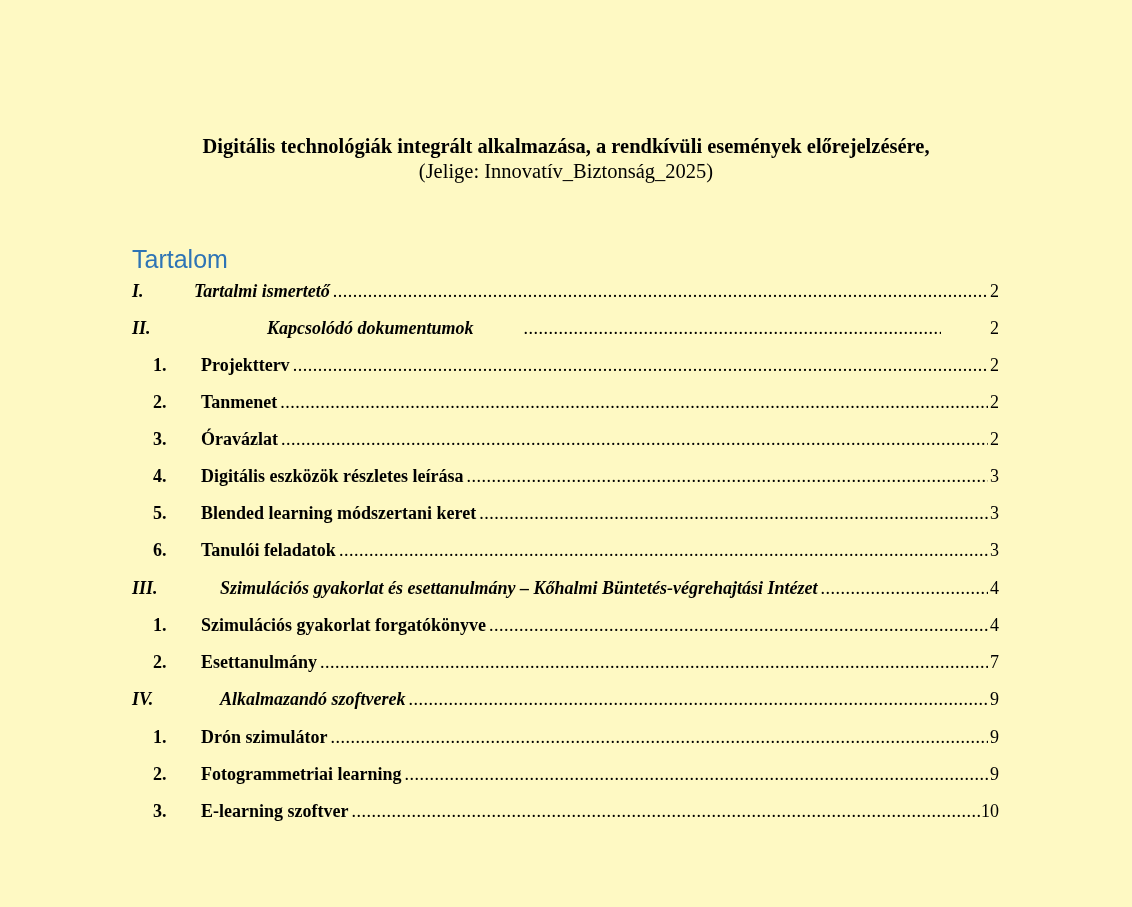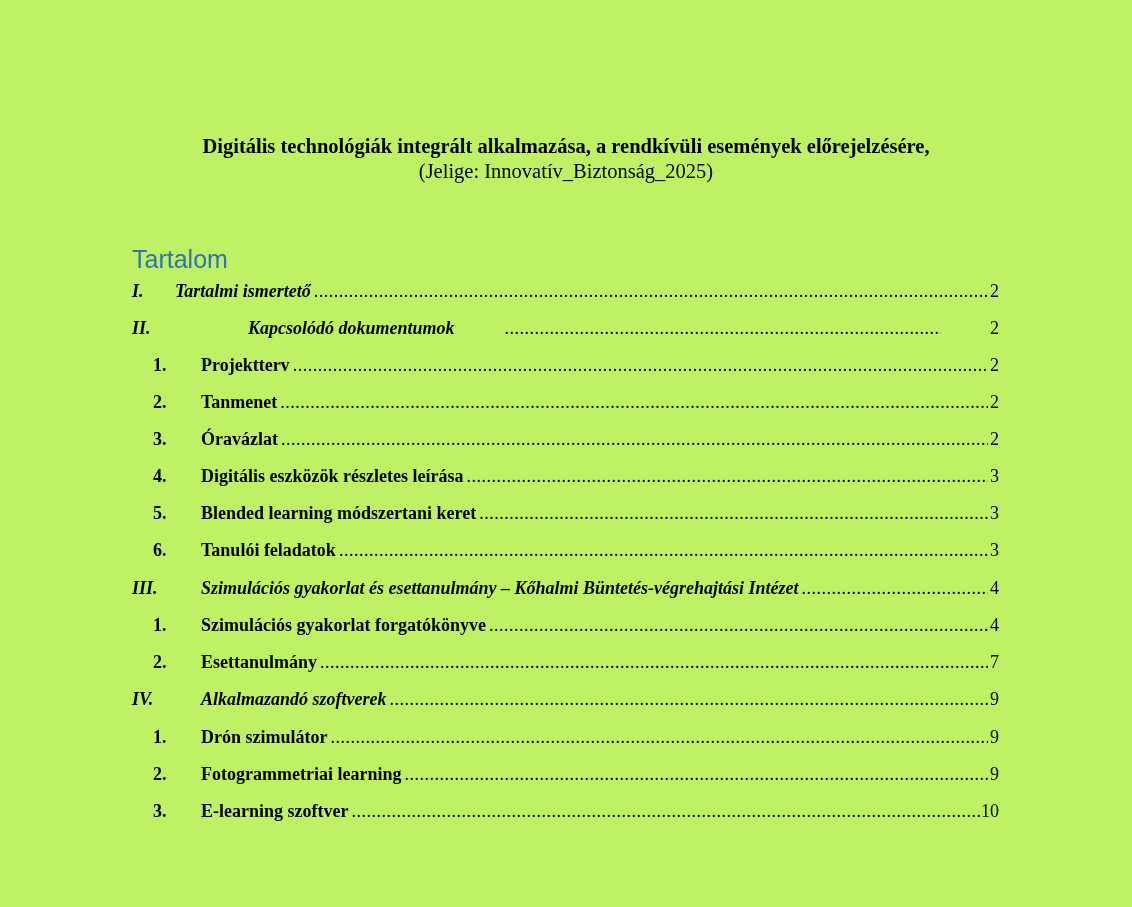--- a/index.html
+++ b/index.html
@@ -11,21 +11,21 @@
       width: 1132px;
       height: 907px;
       position: relative;
       overflow: hidden;
       color: #000;
     }
     .page {
       position: absolute;
       left: 0; top: 0;
       width: 1132px; height: 907px;
-      background: #bef264;
+      background: #fef9c3;
     }
     .title-block {
       position: absolute;
       left: 100px;
       width: 932px;
       top: 134px;
       text-align: center;
       font-family: "Liberation Serif", serif;
       font-size: 20.5px;
       line-height: 25px;
@@ -63,21 +63,21 @@
       cursor: pointer;
     }
     .toc-num {
       display: inline-block;
       font-weight: bold;
     }
     .lvl1 .toc-num { font-style: italic; width: 43px; }
     .lvl1.wide .toc-num { width: 69px; }
     .lvl2 .toc-num { width: 48px; margin-left: 21px; }
     .toc-title { font-weight: bold; }
-    .lvl1 .toc-title { font-style: italic; }
+    .lvl1 .toc-title { font-style: italic; margin-left: 19px; }
     .toc-leader {
       flex: 1;
       overflow: hidden;
       margin: 0 1px 0 3px;
       font-weight: normal;
       font-style: normal;
     }
     .toc-leader::before {
       content: "................................................................................................................................................................................................................................................................................................";
       letter-spacing: 0.5px;

